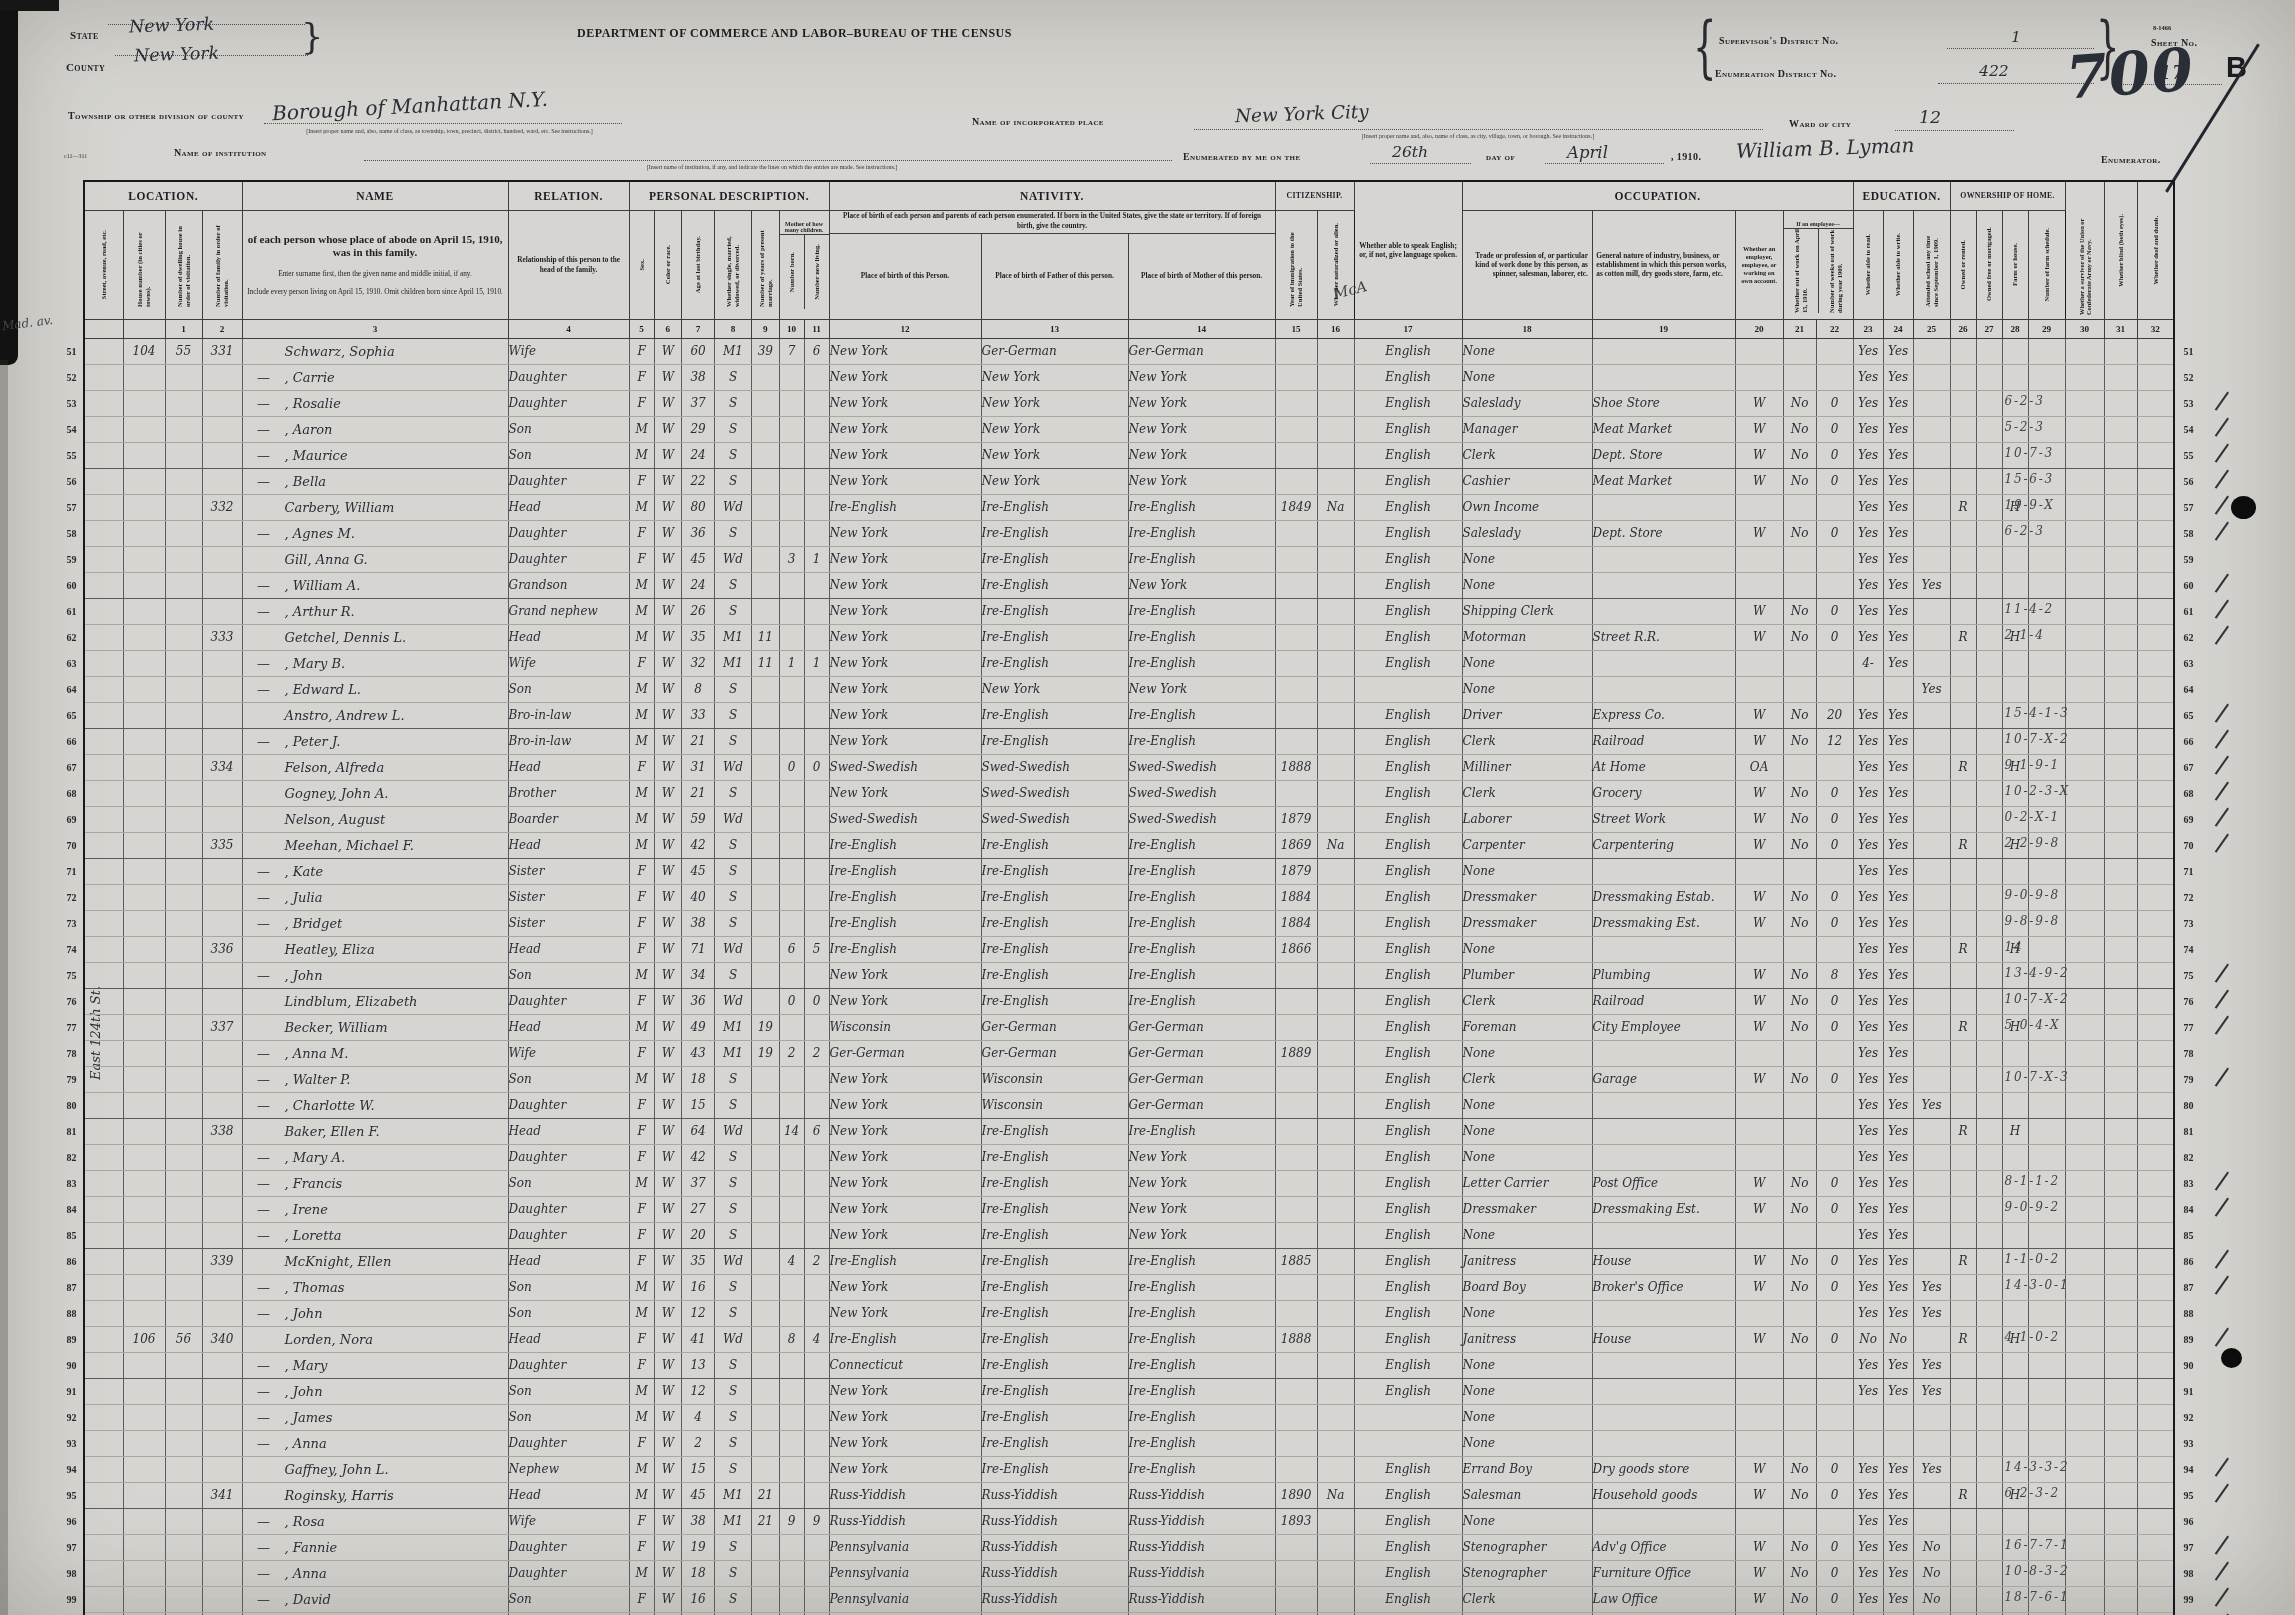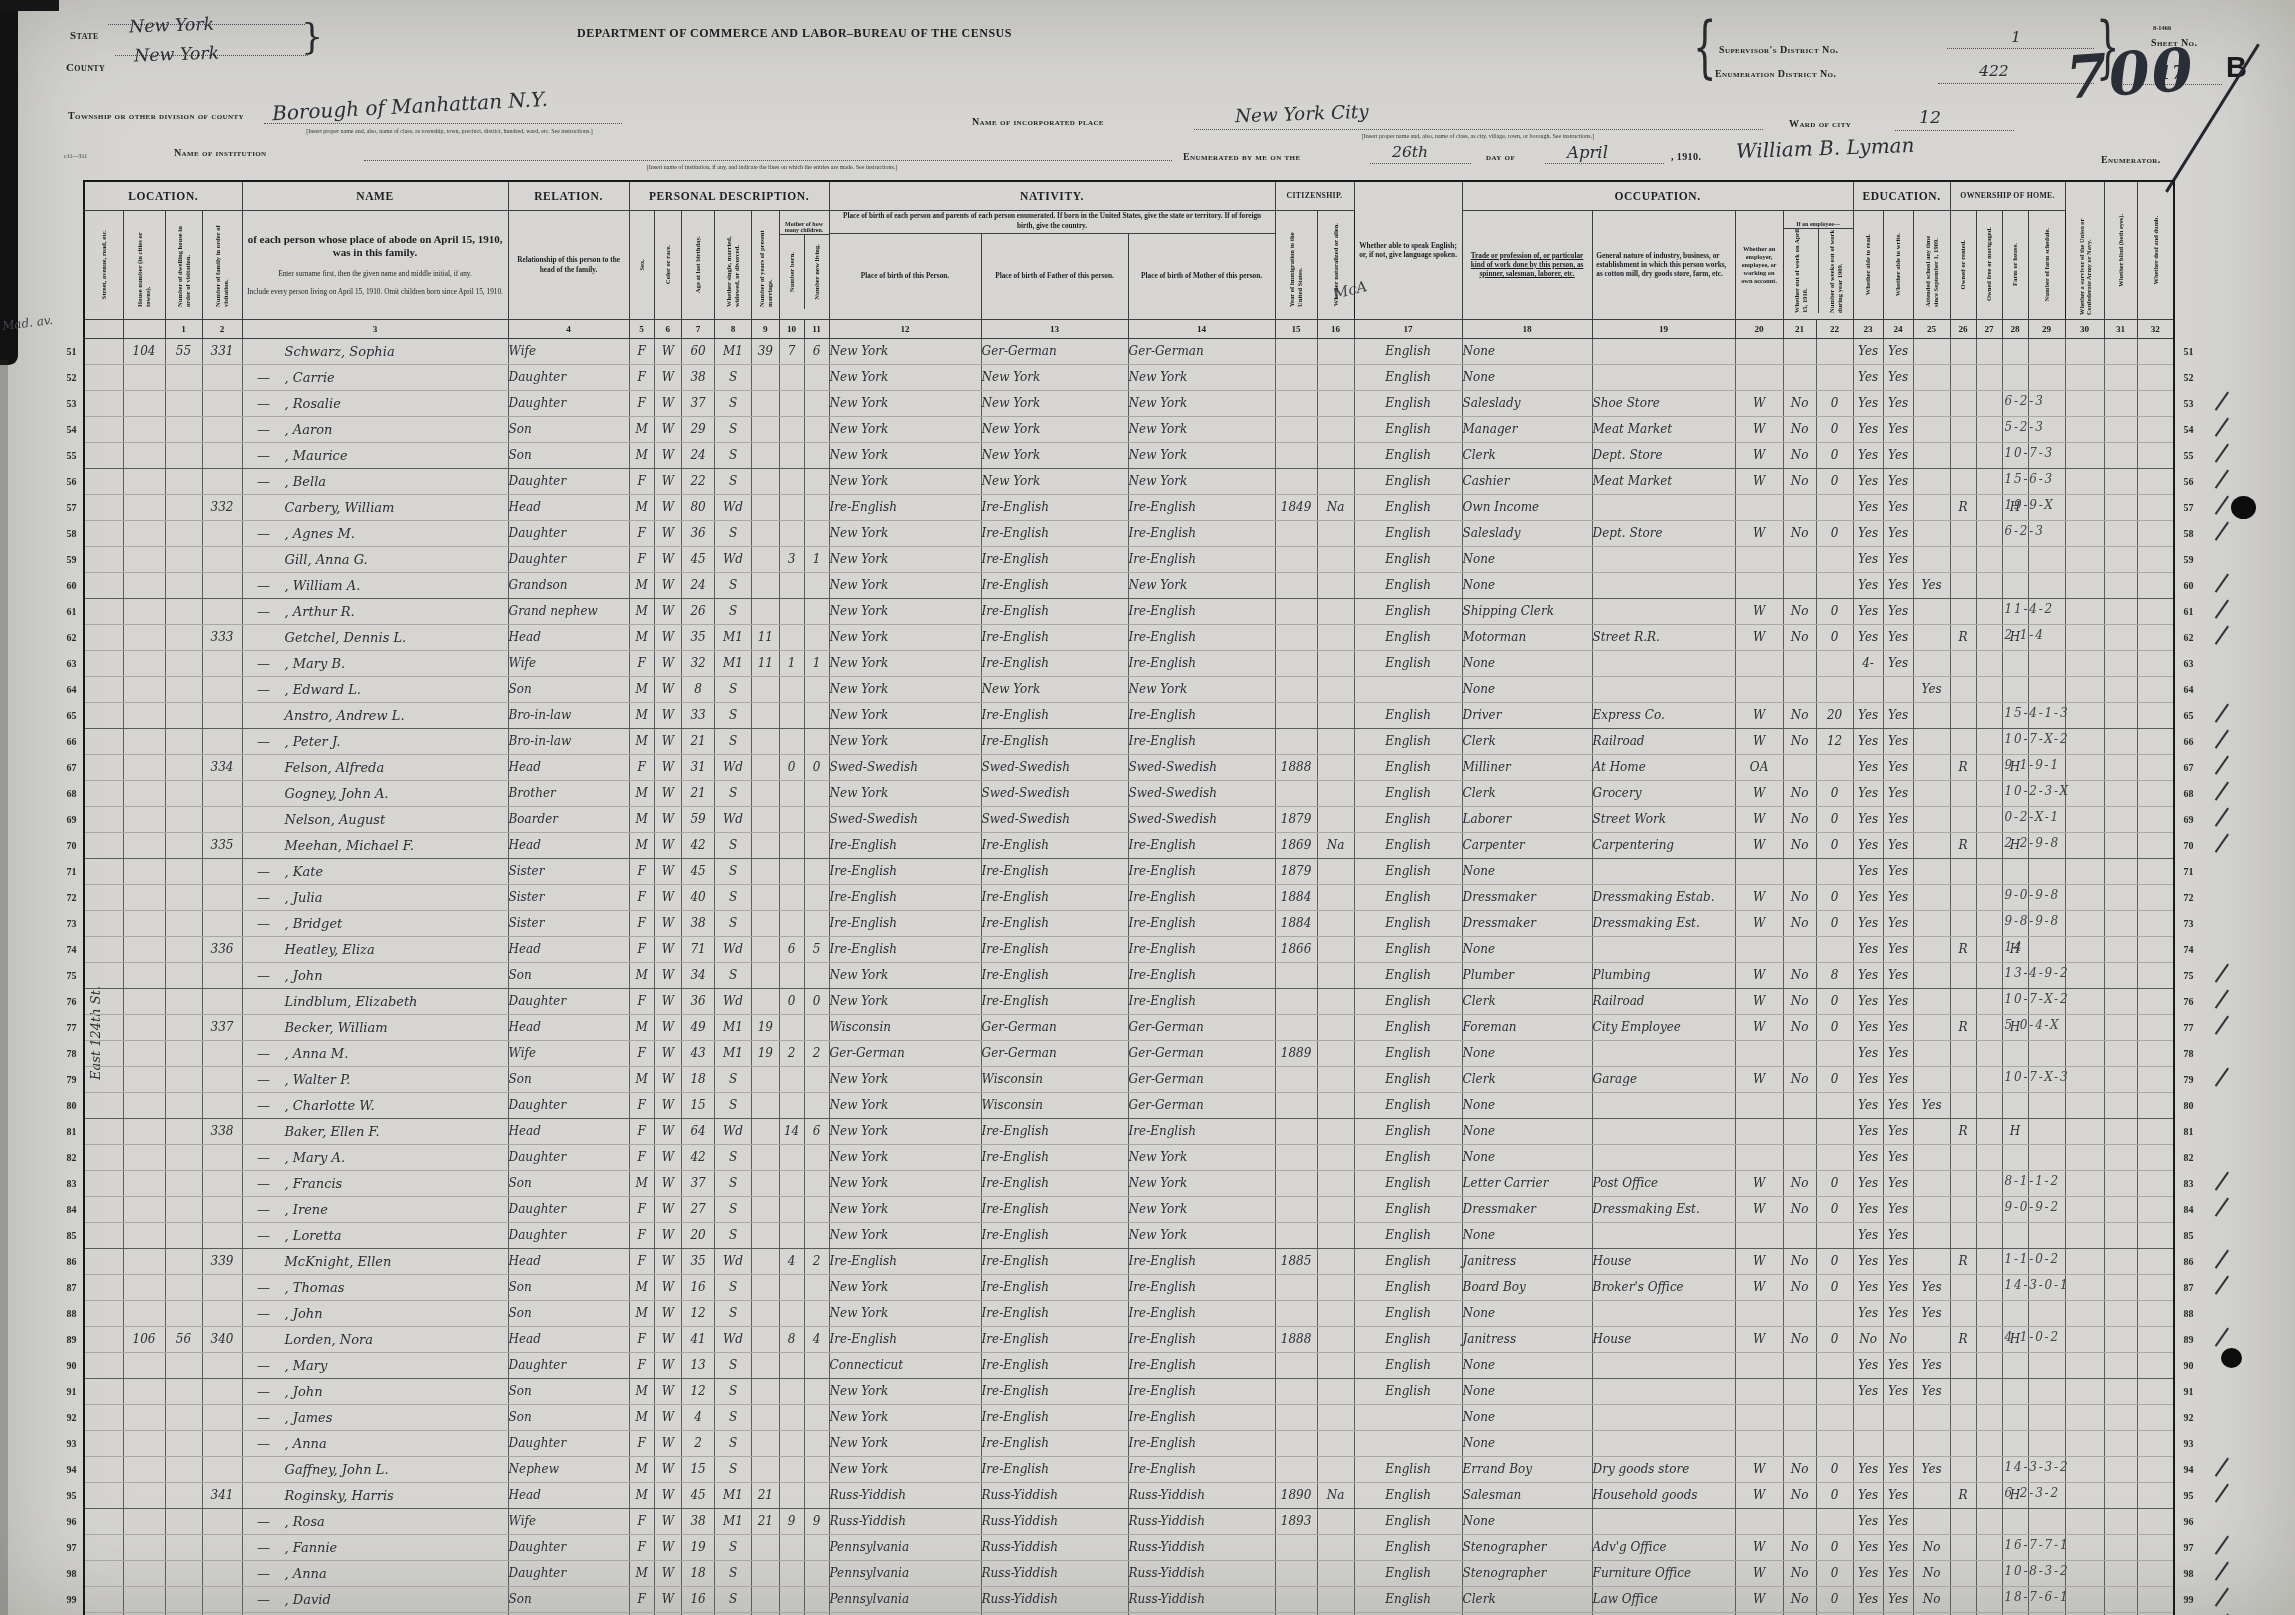--- a/index.html
+++ b/index.html
@@ -79,21 +79,21 @@
   <div class="abs rule" style="left:108px;top:24px;width:197px;"></div>
   <div class="abs hw" style="left:129px;top:14.7px;font-size:17.4px;transform:rotate(-2deg);">New York</div>
   <div class="abs brace" style="left:301px;top:16.5px;font-size:35px;">}</div>
   <div class="abs lbl" style="left:66px;top:61px;font-size:11px;">County</div>
   <div class="abs rule" style="left:115px;top:55px;width:193px;"></div>
   <div class="abs hw" style="left:134px;top:44px;font-size:17.4px;transform:rotate(-2deg);">New York</div>
 
   <div class="abs" style="left:450px;top:26px;width:689px;text-align:center;font-weight:bold;font-size:12px;letter-spacing:0.5px;">DEPARTMENT OF COMMERCE AND LABOR–BUREAU OF THE CENSUS</div>
 
   <div class="abs brace" style="left:1693px;top:26px;font-size:37px;transform:scaleY(1.8);">{</div>
-  <div class="abs lbl" style="left:1719px;top:44px;font-size:10px;">Supervisor's District No.</div>
+  <div class="abs lbl" style="left:1719px;top:35px;font-size:10px;">Supervisor's District No.</div>
   <div class="abs rule" style="left:1947px;top:48px;width:147px;"></div>
   <div class="abs hw" style="left:2011px;top:27.5px;font-size:15.6px;">1</div>
   <div class="abs lbl" style="left:1715px;top:68px;font-size:10px;">Enumeration District No.</div>
   <div class="abs rule" style="left:1938px;top:83px;width:156px;"></div>
   <div class="abs hw" style="left:1979px;top:62px;font-size:15.6px;">422</div>
   <div class="abs brace" style="left:2096px;top:26px;font-size:37px;transform:scaleY(1.8);">}</div>
 
   <div class="abs" style="left:2153px;top:24px;font-size:6.4px;font-weight:bold;">8-1466</div>
   <div class="abs lbl" style="left:2151px;top:37px;font-size:10px;">Sheet No.</div>
   <div class="abs rule" style="left:2121px;top:84px;width:101px;"></div>
@@ -258,21 +258,21 @@
             </div>
           </div>
         </th>
         <th class="bL">
             <div class="v">Year of immigration to the United States.</div>
           </th>
         <th>
             <div class="v">Whether naturalized or alien.</div>
           </th>
         <th class="bL">
-            <div class="desc" style="font-weight:bold;text-align:center;text-decoration:underline;">Trade or profession of, or particular kind of work done by this person, as spinner, salesman, laborer, etc.</div>
+            <div class="desc" style="font-weight:bold;text-align:right;">Trade or profession of, or particular kind of work done by this person, as spinner, salesman, laborer, etc.</div>
           </th>
         <th>
             <div class="desc" style="font-weight:bold;text-align:left;">General nature of industry, business, or establishment in which this person works, as cotton mill, dry goods store, farm, etc.</div>
           </th>
         <th>
             <div class="desc" style="font-weight:bold;font-size:6.4px;">Whether an employer, employee, or working on own account.</div>
           </th>
         <th colspan="2" style="padding:0;">
           <div class="grpbox">
               <div class="top">If an employee—</div>

